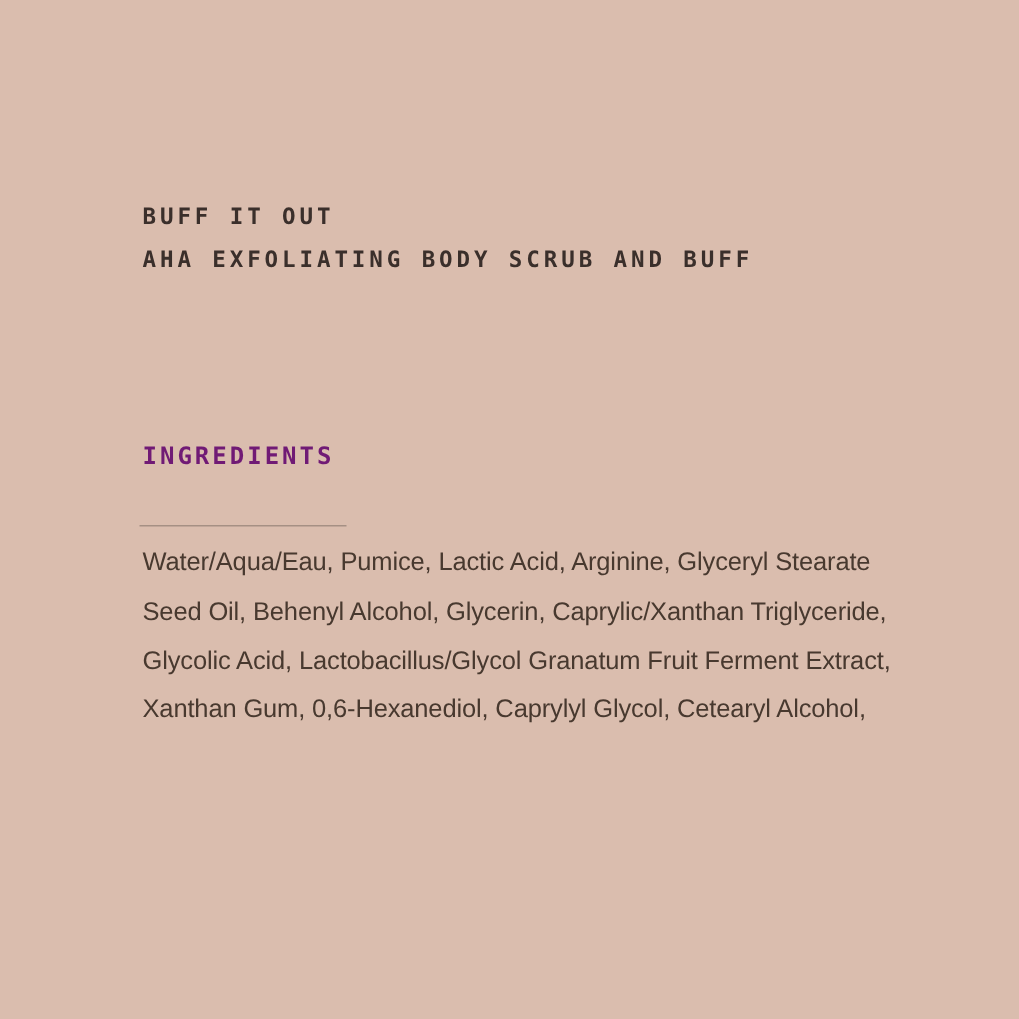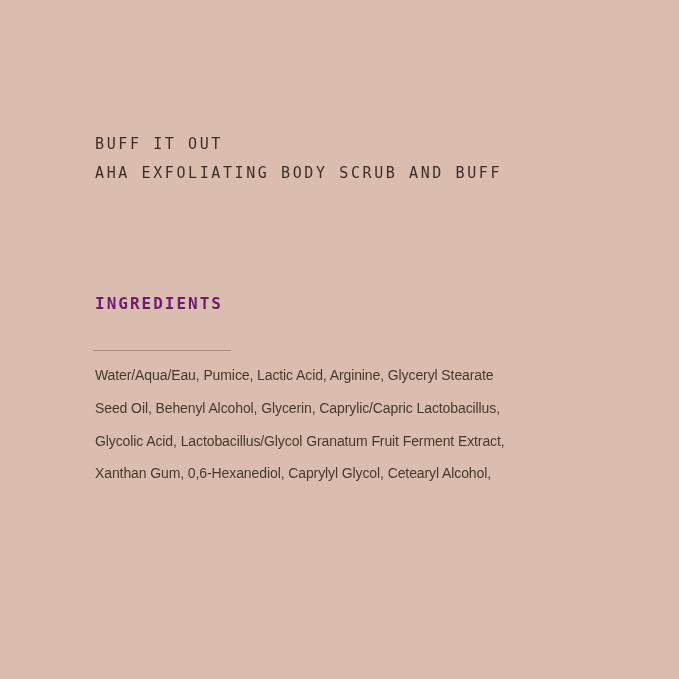--- a/index.html
+++ b/index.html
@@ -15,21 +15,21 @@
     font-family: "Liberation Sans", sans-serif;
   }
   .title-block {
     position: absolute;
     left: 95px;
     top: 130px;
   }
   .title-line {
     font-family: "DejaVu Sans Mono", monospace;
     font-size: 15px;
-    font-weight: 400;
+    font-weight: 700;
     letter-spacing: 2.6px;
     color: #3a2f2b;
     line-height: 29px;
     white-space: nowrap;
   }
   .ingredients-heading {
     position: absolute;
     left: 95px;
     top: 294px;
     font-family: "DejaVu Sans Mono", monospace;
@@ -46,21 +46,21 @@
     width: 138px;
     height: 1px;
     background: #a59084;
   }
   .ingredients-text {
     position: absolute;
     left: 95px;
     top: 359px;
     width: 520px;
     font-family: "Liberation Sans", sans-serif;
-    font-size: 14px;
+    font-size: 17px;
     letter-spacing: -0.1px;
     color: #48392f;
     line-height: 32.8px;
   }
   .ingredients-text .ing-line {
     white-space: nowrap;
   }
 </style>
 </head>
 <body>
@@ -71,18 +71,18 @@
     <div class="title-line">BUFF IT OUT</div>
     <div class="title-line">AHA EXFOLIATING BODY SCRUB AND BUFF</div>
   </div>
 
   <div class="ingredients-heading">INGREDIENTS</div>
 
   <div class="divider"></div>
 
   <div class="ingredients-text">
     <div class="ing-line">Water/Aqua/Eau, Pumice, Lactic Acid, Arginine, Glyceryl Stearate</div>
-    <div class="ing-line">Seed Oil, Behenyl Alcohol, Glycerin, Caprylic/Capric Lactobacillus,</div>
+    <div class="ing-line">Seed Oil, Behenyl Alcohol, Glycerin, Caprylic/Xanthan Triglyceride,</div>
     <div class="ing-line">Glycolic Acid, Lactobacillus/Glycol Granatum Fruit Ferment Extract,</div>
     <div class="ing-line">Xanthan Gum, 0,6-Hexanediol, Caprylyl Glycol, Cetearyl Alcohol,</div>
   </div>
 
 </div>
 
 </body></html>

